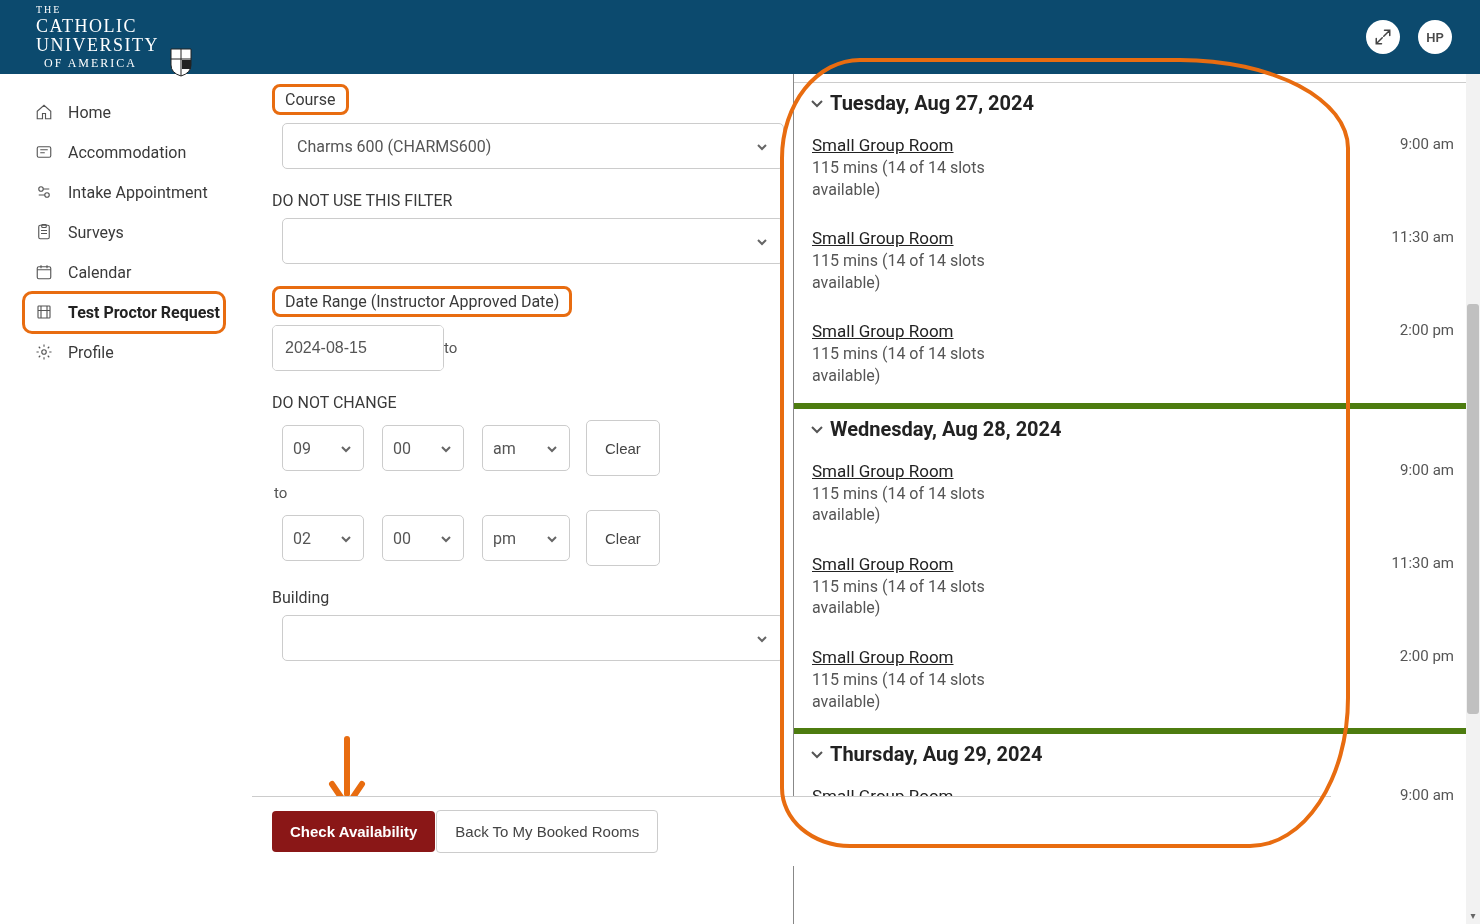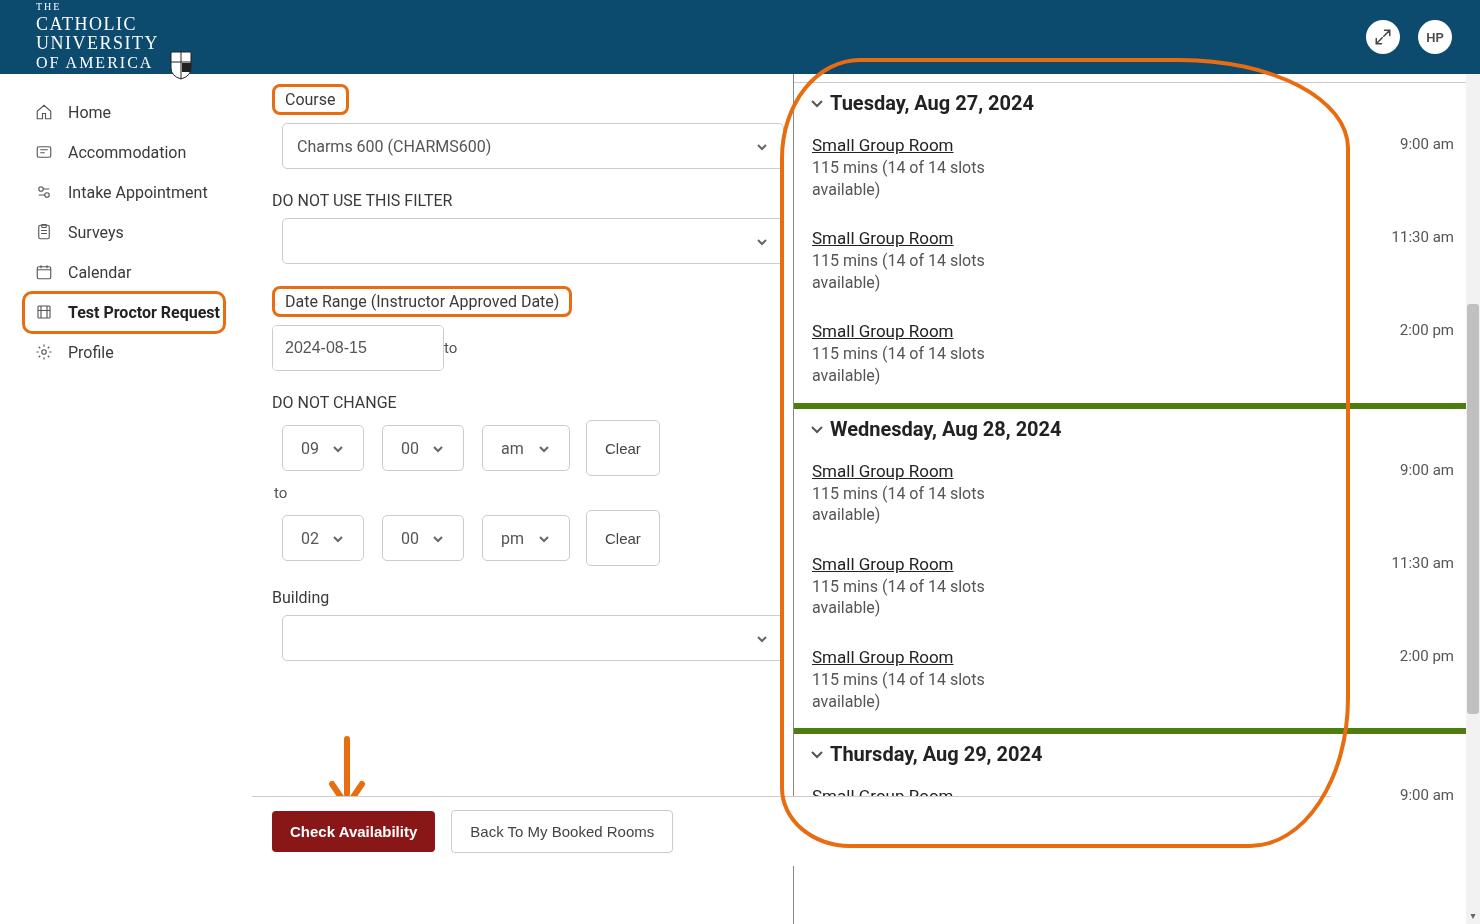--- a/index.html
+++ b/index.html
@@ -21,21 +21,21 @@
     display: flex;
     align-items: center;
     justify-content: space-between;
     padding: 0 28px 0 36px;
   }
   .logo-area { display: flex; align-items: center; gap: 10px; color: #fff; }
   .logo-text { line-height: 1.05; font-family: Georgia, 'Times New Roman', serif; }
   .logo-text .l1 { font-size: 10px; letter-spacing: 2px; margin-bottom: 2px; }
   .logo-text .l2 { font-size: 18px; letter-spacing: 1.5px; }
   .logo-text .l3 { font-size: 18px; letter-spacing: 1.5px; }
-  .logo-text .l4 { font-size: 16px; letter-spacing: 2px; margin-top: 2px; }
+  .logo-text .l4 { font-size: 12px; letter-spacing: 2px; margin-top: 2px; margin-left: 8px; }
   .logo-shield {
     width: 24px; height: 30px; position: relative; margin-top: auto; margin-bottom: -8px;
   }
   .header-right { display: flex; align-items: center; gap: 18px; }
   .circle-btn {
     width: 34px; height: 34px; border-radius: 50%; background: #fff;
     display: flex; align-items: center; justify-content: center; cursor: pointer;
     color: #4a4a4a; font-weight: 600; font-size: 13px;
   }
 
@@ -97,37 +97,37 @@
     margin-left: 10px;
   }
   .select-box { height: 46px; width: 502px; }
   .input-row { display: flex; align-items: center; }
   .date-box { display:flex; align-items:center; width:172px; height:46px; border:1px solid #ccc; border-radius:5px; overflow:hidden; }
   .date-box input { border:none; flex:1; padding:0 12px; font-size:16px; color:#555; outline:none; height:100%; }
 
   .to-word { color:#555; font-size:15px; }
 
   .time-row { display:flex; align-items:center; gap:8px; margin-bottom:8px; }
-  .small-select { height:46px; width:82px; padding:0 18px; }
+  .small-select { height:46px; width:82px; padding:0 10px; }
   .small-select.wide { width:88px; }
   .clear-btn {
     height:56px; padding:0 18px; border:1px solid #ccc; border-radius:5px; background:#fff;
     font-size:15px; color:#444; cursor:pointer; margin-left:8px;
   }
   .chev { width:14px; height:14px; }
   .chev svg { stroke:#666; stroke-width:2; fill:none; }
 
   
   .big-arrow { position:absolute; left:322px; top:734px; width:50px; height:80px; pointer-events:none; }
 
   
   .footer-bar {
     position:absolute; left:252px; right:149px; bottom:58px; height:70px;
     border-top:1px solid #ccc; background:#fff;
-    display:flex; align-items:center; gap:16px; padding:0 20px;
+    display:flex; align-items:center; gap:1px; padding:0 20px;
   }
   .btn-primary {
     background:#8a1717; color:#fff; border:none; border-radius:4px;
     padding:12px 18px; font-size:15px; font-weight:600; cursor:pointer;
   }
   .btn-secondary {
     background:#fff; color:#444; border:1px solid #ccc; border-radius:4px;
     padding:12px 18px; font-size:15px; cursor:pointer;
   }
 

